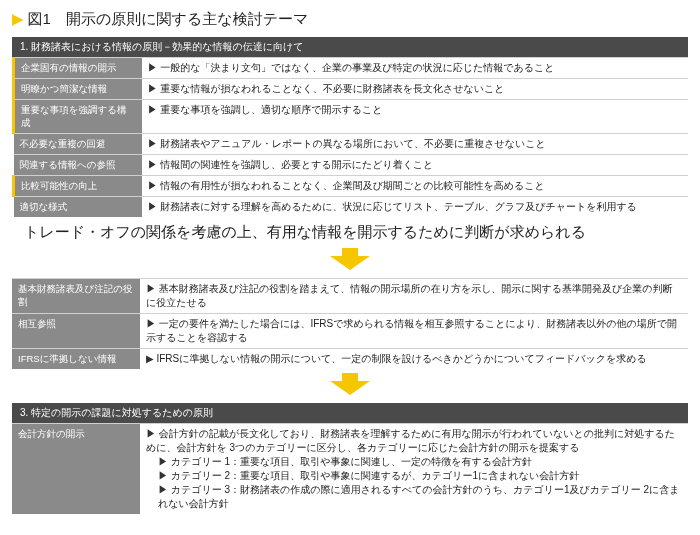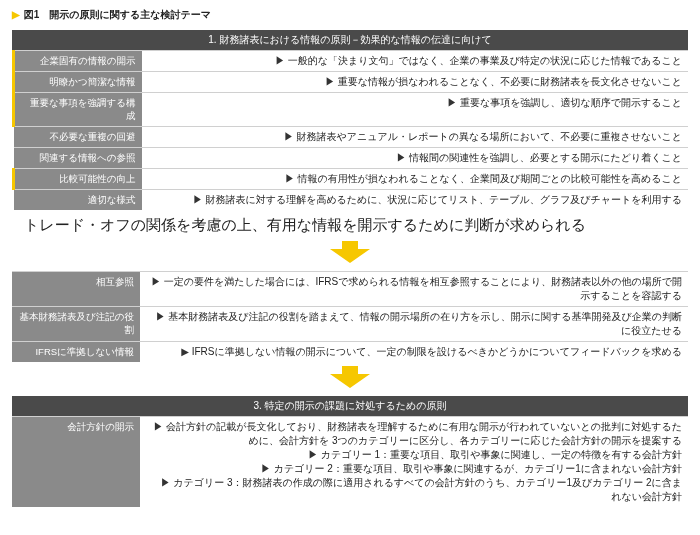--- a/index.html
+++ b/index.html
@@ -1,21 +1,21 @@
 <!DOCTYPE html>
 <html><head>
 <meta charset="utf-8">
 <style>
   * { box-sizing: border-box; margin: 0; padding: 0; }
   body { font-family: "Hiragino Sans", "Meiryo", sans-serif; font-size: 10px; background: #fff; width: 700px; padding: 8px 12px; color: #222; line-height: 1.4; }
-  .figtitle { font-size: 10px; font-weight: 700; margin-bottom: 8px; }
+  .figtitle { font-size: 15px; font-weight: 400; margin-bottom: 8px; }
   .figtitle .tri { color: #f6c700; margin-right: 4px; }
-  .section-hdr { background: #4a4a4a; color: #fff; padding: 3px 8px; font-size: 10px; font-weight: 500; text-align: center; }
+  .section-hdr { background: #4a4a4a; color: #fff; padding: 3px 8px; font-size: 10px; font-weight: 500; }
   table { border-collapse: collapse; width: 100%; }
-  td { vertical-align: top; padding: 3px 6px; border-top: 1px solid #d0d0d0; text-align: right; }
+  td { vertical-align: top; padding: 3px 6px; border-top: 1px solid #d0d0d0; }
   .lbl { background: #8a8a8a; color: #fff; width: 128px; font-size: 9.5px; }
   .lbl.hl { border-left: 3px solid #f6c700; }
   .desc { font-size: 10px; }
   .bullet::before { content: "▶ "; color: #333; }
   .note { font-size: 15px; margin: 4px 0 6px 12px; }
   .arrow { text-align: center; margin: 4px 0; }
   .arrow svg { width: 42px; height: 22px; }
   .wrap { position: relative; }
 </style>
 </head>
@@ -59,26 +59,26 @@
     </table>
 <div class="note">トレード・オフの関係を考慮の上、有用な情報を開示するために判断が求められる</div>
 
 <div class="arrow"><svg viewBox="0 0 40 22">
         <polygon points="12,0 28,0 28,8 40,8 20,22 0,8 12,8" fill="#f6c700"></polygon>
       </svg></div>
 
 <table>
       <tbody id="s2body">
         <tr>
+          <td class="lbl">基本財務諸表及び注記の役割</td>
+          <td class="desc"><span class="bullet">基本財務諸表及び注記の役割を踏まえて、情報の開示場所の在り方を示し、開示に関する基準開発及び企業の判断に役立たせる</span></td>
+        </tr>
+        <tr>
           <td class="lbl">相互参照</td>
           <td class="desc"><span class="bullet">一定の要件を満たした場合には、IFRSで求められる情報を相互参照することにより、財務諸表以外の他の場所で開示することを容認する</span></td>
-        </tr>
-        <tr>
-          <td class="lbl">基本財務諸表及び注記の役割</td>
-          <td class="desc"><span class="bullet">基本財務諸表及び注記の役割を踏まえて、情報の開示場所の在り方を示し、開示に関する基準開発及び企業の判断に役立たせる</span></td>
         </tr>
         <tr>
           <td class="lbl">IFRSに準拠しない情報</td>
           <td class="desc"><span class="bullet">IFRSに準拠しない情報の開示について、一定の制限を設けるべきかどうかについてフィードバックを求める</span></td>
         </tr>
       </tbody>
     </table>
 
 <div class="arrow"><svg viewBox="0 0 40 22">
         <polygon points="12,0 28,0 28,8 40,8 20,22 0,8 12,8" fill="#f6c700"></polygon>

